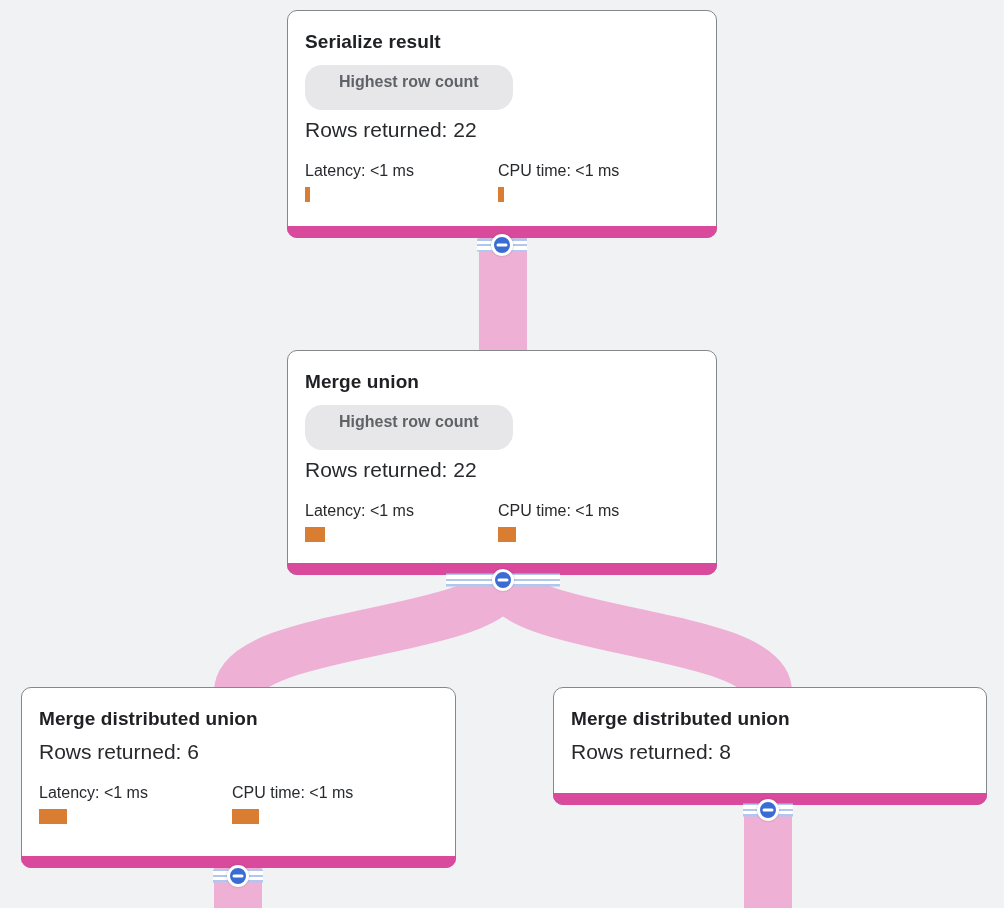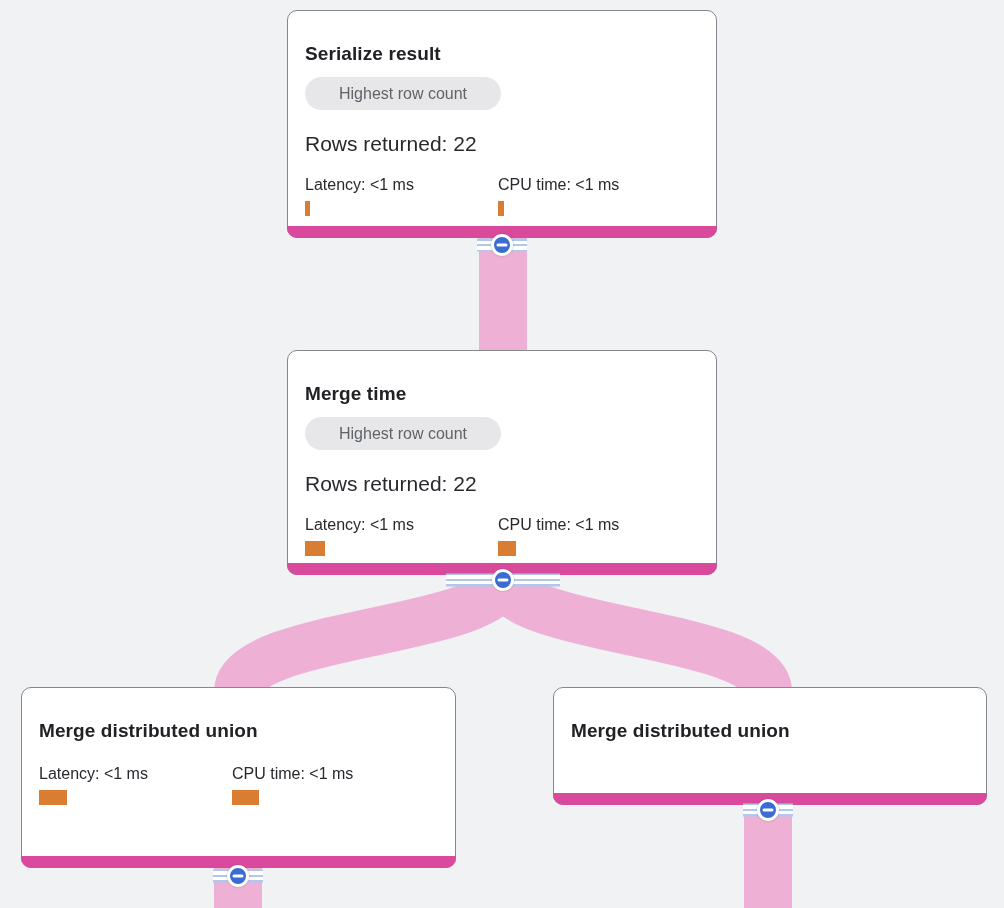--- a/index.html
+++ b/index.html
@@ -23,40 +23,40 @@
   #flow-left-child{left:214px;top:868px;width:48px;height:40px;}
   #flow-right-child{left:744px;top:805px;width:48px;height:103px;}
 
   
   .card{
     position:absolute;z-index:2;
     box-sizing:border-box;
     background:var(--card-bg);
     border:1px solid var(--card-border);
     border-radius:10px;
-    padding:32px 18px 0 17px;
+    padding:20px 18px 0 17px;
   }
   #card-0{left:287px;top:10px;width:430px;height:228px;}
   #card-1{left:287px;top:350px;width:430px;height:225px;}
   #card-2{left:21px;top:687px;width:435px;height:181px;}
   #card-3{left:553px;top:687px;width:434px;height:118px;}
 
   .card-title{
     font-size:19px;font-weight:600;letter-spacing:.1px;
     color:var(--title-text);
     margin:0 0 12px 0;
   }
   .badge{
     display:inline-block;
     background:var(--badge-bg);
     color:var(--badge-text);
-    font-size:16px;font-weight:400;
-    height:33px;line-height:33px;
+    font-size:16px;font-weight:700;
+    height:45px;line-height:33px;
     padding:0 34px;border-radius:17px;
-    margin:0 0 24px 0;
+    margin:0 0 10px 0;
   }
   .rows-line{
     font-size:21px;color:var(--body-text);
     margin:0;line-height:19px;
   }
   .metrics{display:flex;margin-top:22px;}
   .metric{width:193px;}
   .metric-label{font-size:16px;color:var(--body-text);line-height:19px;}
   .metric-bar{height:15px;background:var(--metric-bar);margin-top:7px;}
 
@@ -125,53 +125,55 @@
       </div>
       <div class="metric">
         <div class="metric-label">CPU time: &lt;1 ms</div>
         <div class="metric-bar" style="width: 6px;"></div>
       </div>
     </div>
     <div class="accent"></div>
   </div>
 
   <div id="card-1" class="card">
-    <h2 class="card-title">Merge time</h2>
+    <h2 class="card-title">Merge union</h2>
     <div class="badge">Highest row count</div>
     <p class="rows-line">Rows returned: 22</p>
     <div class="metrics">
       <div class="metric">
         <div class="metric-label">Latency: &lt;1 ms</div>
         <div class="metric-bar" style="width: 20px;"></div>
       </div>
       <div class="metric">
         <div class="metric-label">CPU time: &lt;1 ms</div>
         <div class="metric-bar" style="width: 18px;"></div>
       </div>
     </div>
     <div class="accent"></div>
   </div>
 
   <div id="card-2" class="card">
     <h2 class="card-title">Merge distributed union</h2>
+    <p class="rows-line">Rows returned: 6</p>
     <div class="metrics">
       <div class="metric">
         <div class="metric-label">Latency: &lt;1 ms</div>
         <div class="metric-bar" style="width: 28px;"></div>
       </div>
       <div class="metric">
         <div class="metric-label">CPU time: &lt;1 ms</div>
         <div class="metric-bar" style="width: 27px;"></div>
       </div>
     </div>
     <div class="accent"></div>
   </div>
 
   <div id="card-3" class="card">
     <h2 class="card-title">Merge distributed union</h2>
+    <p class="rows-line">Rows returned: 8</p>
     <div class="accent"></div>
   </div>
 
   <div id="conn-0" class="connector">
     <div class="stripes"></div>
     <button class="collapse-btn">
       <span class="minus"></span>
     </button>
   </div>
   <div id="conn-1" class="connector">

